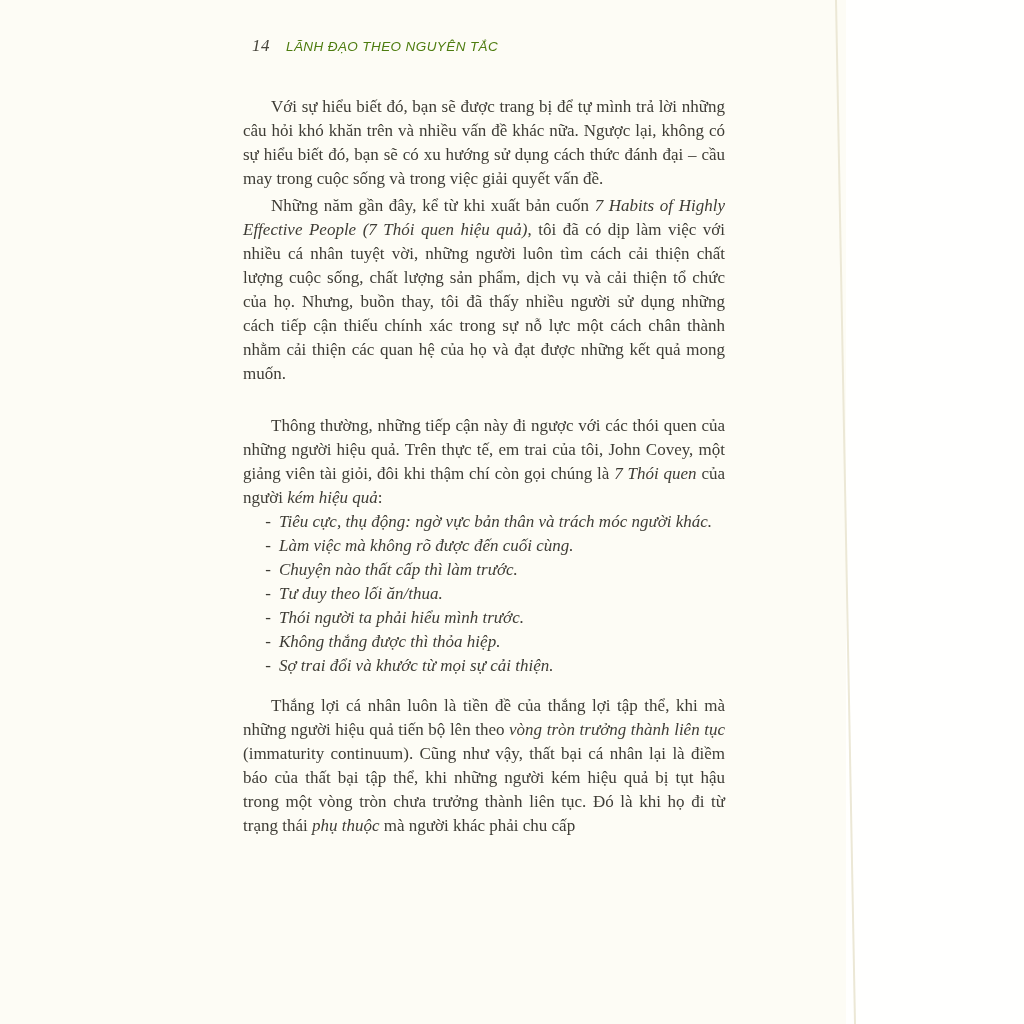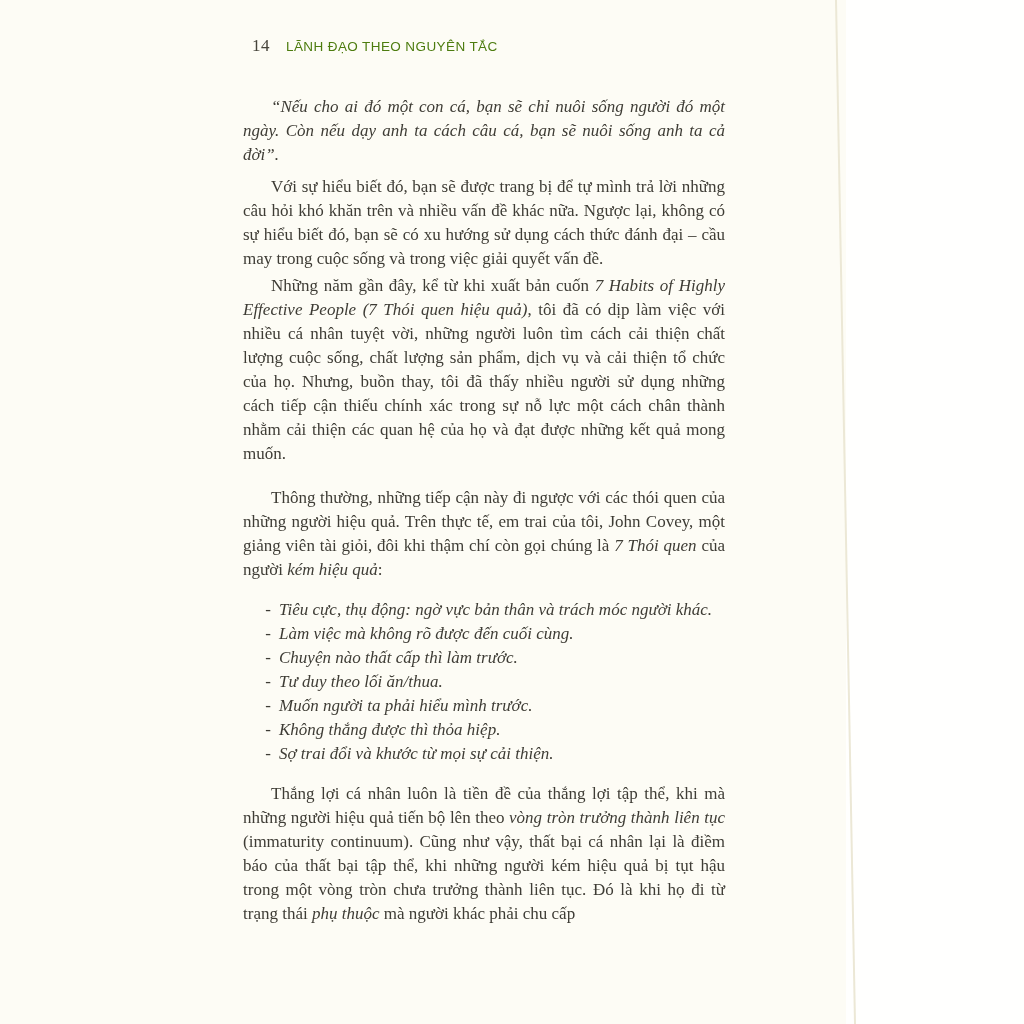--- a/index.html
+++ b/index.html
@@ -17,40 +17,41 @@
     background:#fffffe;
   }
   .page-edge{
     position:absolute;top:0;left:833px;width:24px;height:1024px;
     pointer-events:none;
   }
   .header{
     position:absolute;top:36px;left:252px;
     display:flex;align-items:baseline;gap:16px;
     white-space:nowrap;
+    font-style:italic;
   }
   .folio{
     font-family:"Liberation Serif",serif;
     font-size:17px;color:#45433a;letter-spacing:.5px;
   }
   .running-title{
     font-family:"Liberation Sans","DejaVu Sans",sans-serif;
     font-size:13.5px;color:#4d7c0f;letter-spacing:.4px;
   }
   .text-col{
     position:absolute;left:243px;top:95px;width:482px;
     color:#3e3c35;
     font-size:17px;line-height:24px;
     text-rendering:optimizeLegibility;
   }
   p{margin:0;text-align:justify;text-indent:28px;}
   .quote{font-style:italic;margin-bottom:8px;}
   .p1{margin-bottom:3px;}
-  .p2{margin-bottom:20px;}
-  .p3{margin-bottom:16px;}
+  .p2{margin-bottom:28px;}
+  .p3{margin-bottom:0;}
   .habit-list{margin:0 0 16px 0;}
   .li{display:flex;line-height:24px;font-style:italic;}
   .dash{width:22px;text-align:center;flex:none;margin-left:14px;}
   .li-text{flex:1;}
   .it{font-style:italic;}
 </style>
 </head>
 <body>
 
 <div class="page">
@@ -61,21 +62,20 @@
     <line x1="3" y1="0" x2="22" y2="1024" stroke="#ece8d6" stroke-width="2"></line>
   </svg>
 
   <div class="header">
     <span class="folio">14</span>
     <span class="running-title">LÃNH ĐẠO THEO NGUYÊN TẮC</span>
   </div>
 
   <div class="text-col">
 
-    <p class="quote"><span class="it">“Nếu cho ai đó một con cá, bạn sẽ chỉ nuôi sống người đó một ngày. Còn nếu dạy anh ta cách câu cá, bạn sẽ nuôi sống anh ta cả đời”.</span></p>
 
     <p class="p1"><span>Với sự hiểu biết đó, bạn sẽ được trang bị để tự mình trả lời những câu hỏi khó khăn trên và nhiều vấn đề khác nữa. Ngược lại, không có sự hiểu biết đó, bạn sẽ có xu hướng sử dụng cách thức đánh đại – cầu may trong cuộc sống và trong việc giải quyết vấn đề.</span></p>
 
     <p class="p2"><span>Những năm gần đây, kể từ khi xuất bản cuốn </span><span class="it">7 Habits of Highly Effective People (7 Thói quen hiệu quả)</span><span>, tôi đã có dịp làm việc với nhiều cá nhân tuyệt vời, những người luôn tìm cách cải thiện chất lượng cuộc sống, chất lượng sản phẩm, dịch vụ và cải thiện tổ chức của họ. Nhưng, buồn thay, tôi đã thấy nhiều người sử dụng những cách tiếp cận thiếu chính xác trong sự nỗ lực một cách chân thành nhằm cải thiện các quan hệ của họ và đạt được những kết quả mong muốn.</span></p>
 
     <p class="p3"><span>Thông thường, những tiếp cận này đi ngược với các thói quen của những người hiệu quả. Trên thực tế, em trai của tôi, John Covey, một giảng viên tài giỏi, đôi khi thậm chí còn gọi chúng là </span><span class="it">7 Thói quen</span><span> của người </span><span class="it">kém hiệu quả</span><span>:</span></p>
 
     <div class="habit-list">
       <div class="li">
         <span class="dash">-</span>
@@ -88,21 +88,21 @@
       <div class="li">
         <span class="dash">-</span>
         <span class="li-text">Chuyện nào thất cấp thì làm trước.</span>
       </div>
       <div class="li">
         <span class="dash">-</span>
         <span class="li-text">Tư duy theo lối ăn/thua.</span>
       </div>
       <div class="li">
         <span class="dash">-</span>
-        <span class="li-text">Muốn người ta phải hiểu mình trước.</span>
+        <span class="li-text">Thói người ta phải hiểu mình trước.</span>
       </div>
       <div class="li">
         <span class="dash">-</span>
         <span class="li-text">Không thắng được thì thỏa hiệp.</span>
       </div>
       <div class="li">
         <span class="dash">-</span>
         <span class="li-text">Sợ trai đổi và khước từ mọi sự cải thiện.</span>
       </div>
     </div>

